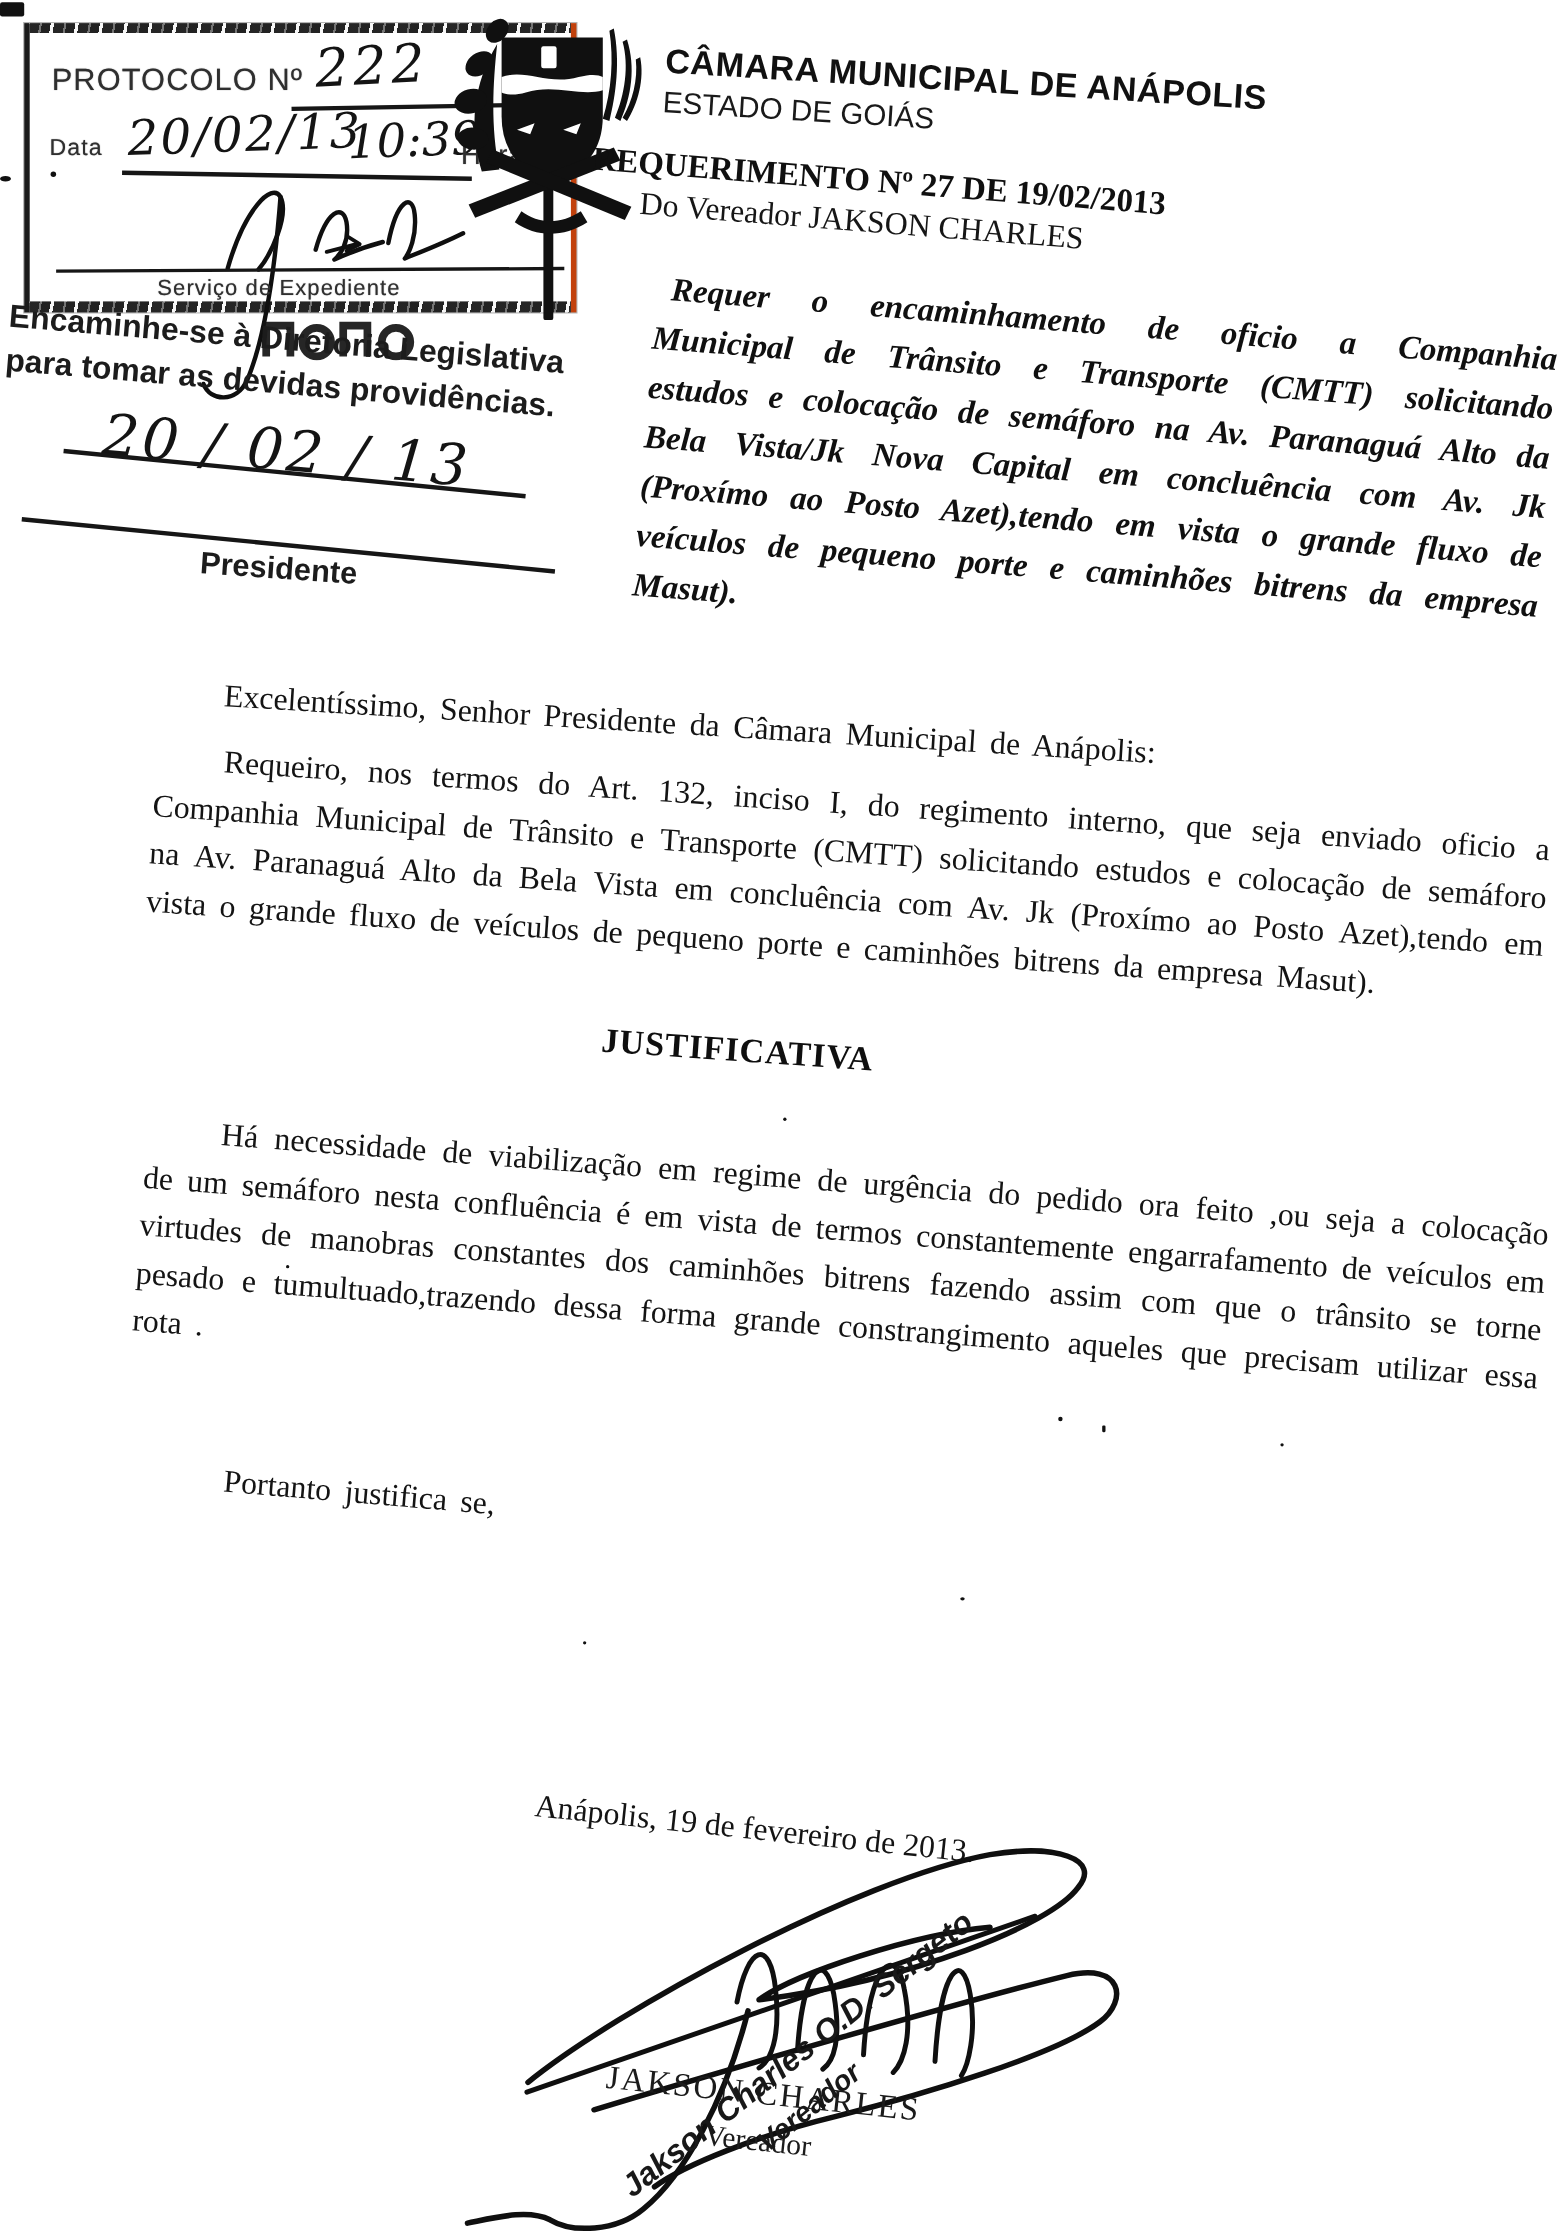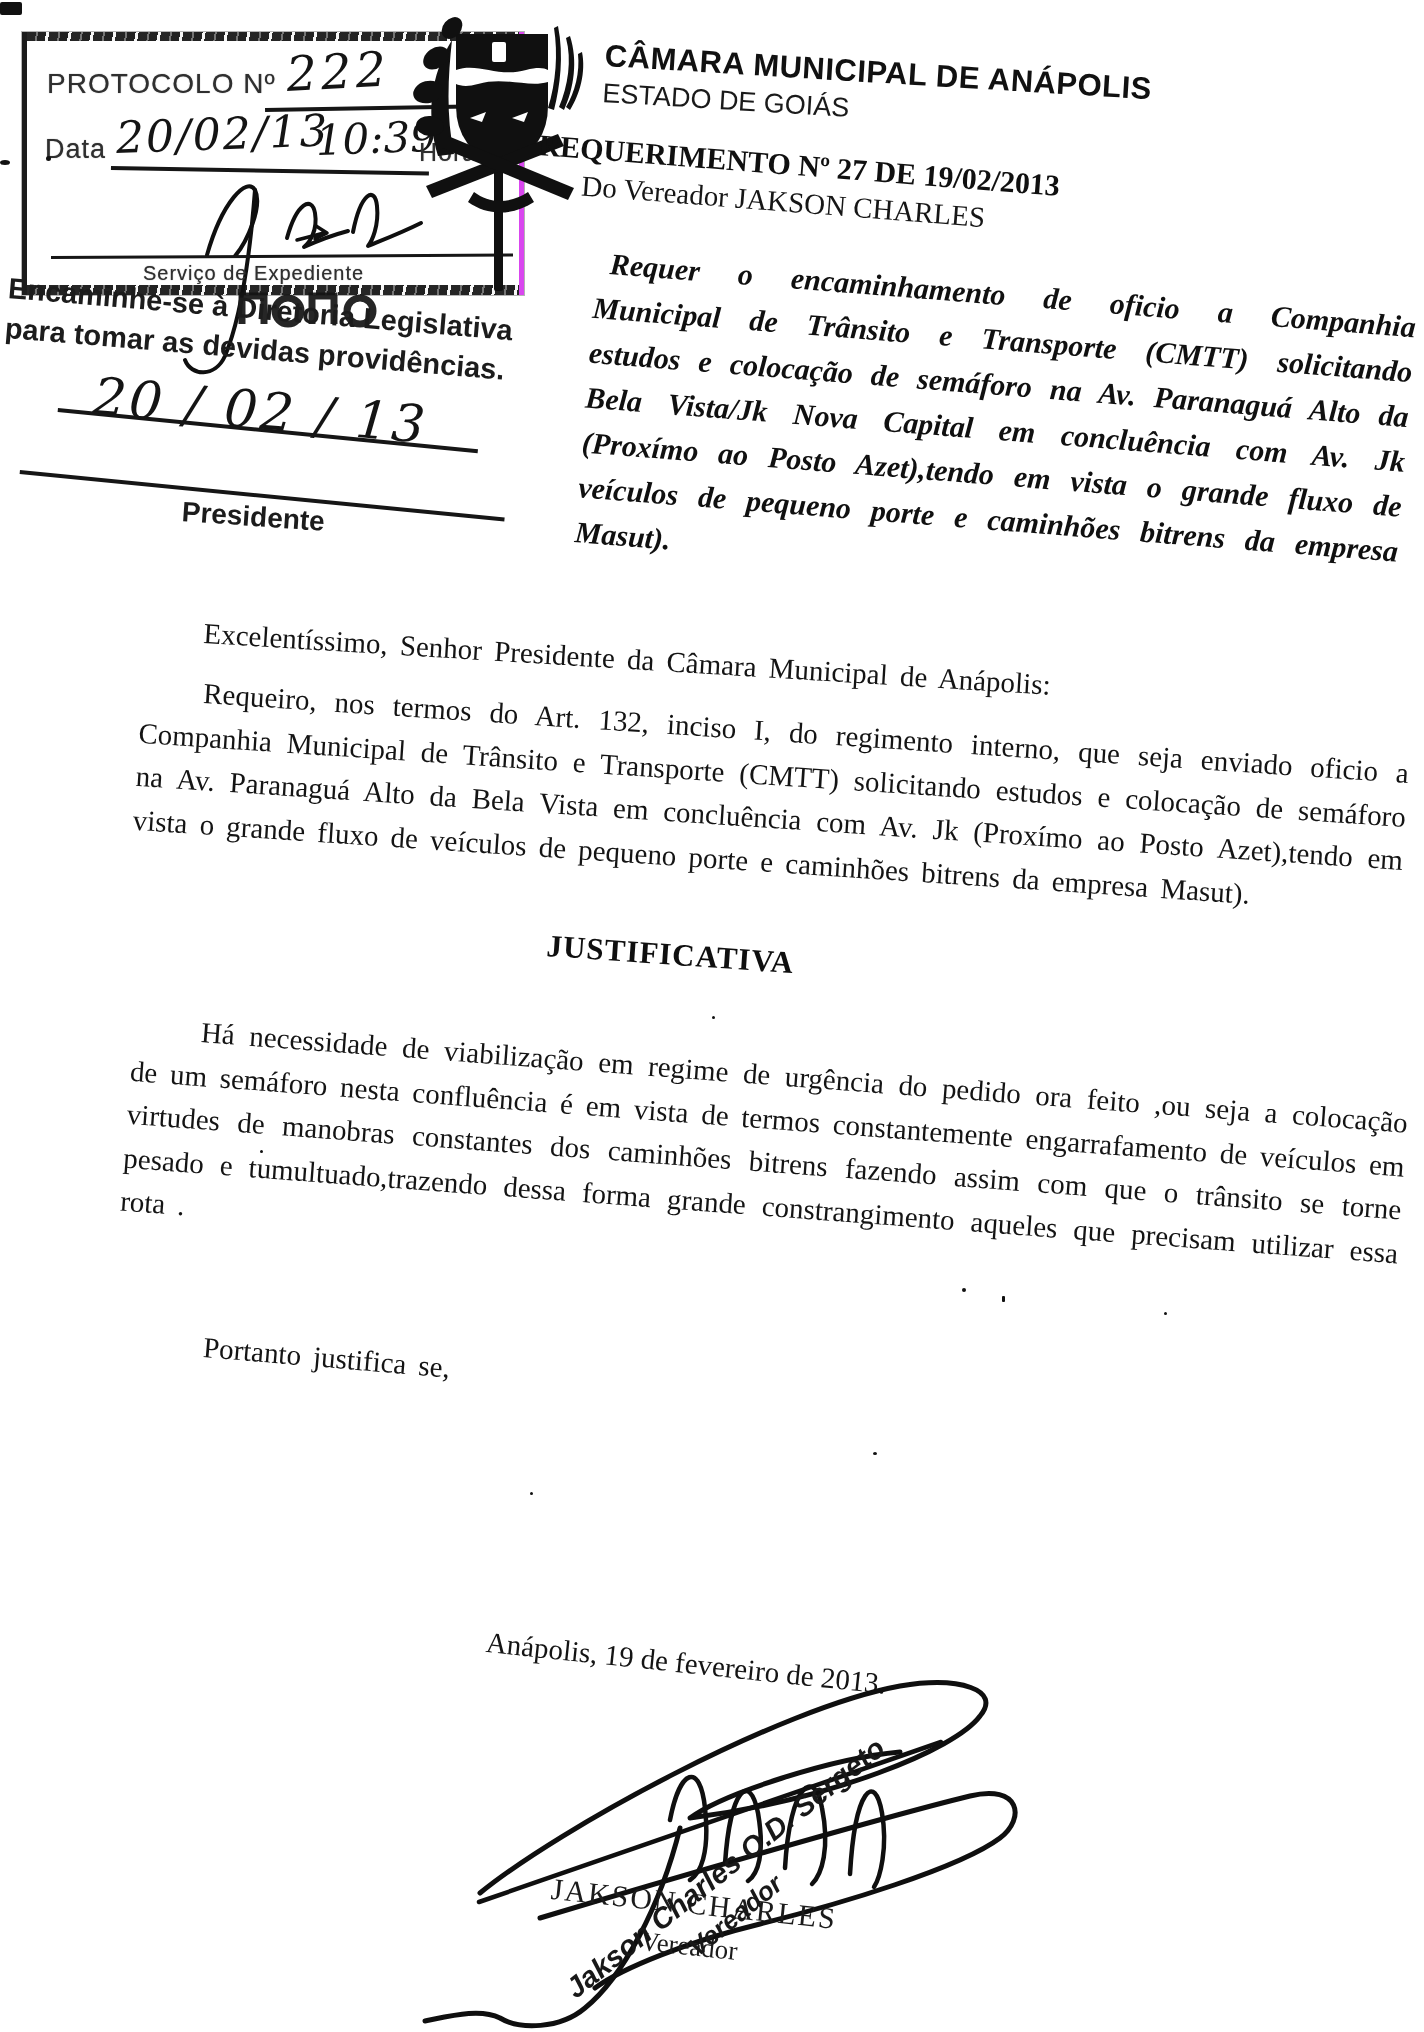--- a/index.html
+++ b/index.html
@@ -5,22 +5,22 @@
   html,body{margin:0;padding:0;background:#e8e8e8;}
   .page{
     position:relative; width:1424px; height:2032px; margin:0 auto;
     background:#ffffff; overflow:hidden;
     font-family:"Liberation Serif", serif; color:#121212;
   }
   .abs{position:absolute;}
   .rot{transform-origin:left top;}
   
   .stamp-box{
-    left:22px; top:32px; width:492px; height:263px;
-    border-left:5px solid #1b1b1b; border-right:5px solid #d946ef;
+    left:22px; top:21px; width:492px; height:263px;
+    border-left:5px solid #1b1b1b; border-right:5px solid #c2410c;
     box-shadow:0 0 0 1px rgba(40,40,40,.35);
   }
   .stamp-edge{
     left:0; width:492px; height:9px;
     background:repeating-linear-gradient(100deg,#1a1a1a 0 9px,#6e6e6e 9px 11px,#161616 11px 19px,#f6f6f6 19px 22px);
     opacity:.95;
   }
   .stamp-text{
     font-family:"Liberation Sans", sans-serif; color:#2f2f2f;
     letter-spacing:1px; text-shadow:0 0 1px rgba(70,70,70,.75);
@@ -50,21 +50,21 @@
 <div class="page">
 
   <div class="abs stamp-box">
     <div class="abs stamp-edge" style="top:0;"></div>
     <div class="abs stamp-edge" style="bottom:0; height:10px;"></div>
 
     <div class="abs stamp-text" style="left:20px; top:36px; font-size:28px;">PROTOCOLO Nº</div>
     <div class="abs handwriting rot" style="left:258px; top:14px; font-size:48px; transform:rotate(-3deg); letter-spacing:4px;">222</div>
     <div class="abs ink-line rot" style="left:238px; top:76px; width:202px; transform:rotate(-1deg);"></div>
 
-    <div class="abs stamp-text" style="left:18px; top:102px; font-size:27px;text-align:right;">Data</div>
+    <div class="abs stamp-text" style="left:18px; top:102px; font-size:21px;text-align:right;">Data</div>
     <div class="abs handwriting rot" style="left:88px; top:80px; font-size:44px; transform:rotate(-2deg); letter-spacing:2px;">20/02/13</div>
     <div class="abs handwriting rot" style="left:288px; top:84px; font-size:42px; transform:rotate(-2deg);">10:39</div>
     <div class="abs stamp-text" style="left:392px; top:106px; font-size:25px;">Horas</div>
     <div class="abs ink-line rot" style="left:84px; top:134px; width:318px; transform:rotate(1deg);"></div>
 
     <svg class="abs" style="left:120px; top:128px; overflow:visible;" width="320" height="230" viewBox="0 0 320 230">
       <path class="sig-stroke" stroke-width="4" d="M 60,95 C 75,42 100,16 108,30 C 116,46 100,82 88,96"></path>
       <path class="sig-stroke" stroke-width="4" d="M 108,30 C 103,95 95,155 78,196 C 68,218 44,216 38,200"></path>
       <path class="sig-stroke" stroke-width="4" d="M 140,78 C 150,42 165,36 168,53 C 171,71 162,83 157,87 C 170,81 186,75 201,71"></path>
       <path class="sig-stroke" stroke-width="3.5" d="M 150,80 L 177,73 M 169,66 L 180,73 L 168,79"></path>

